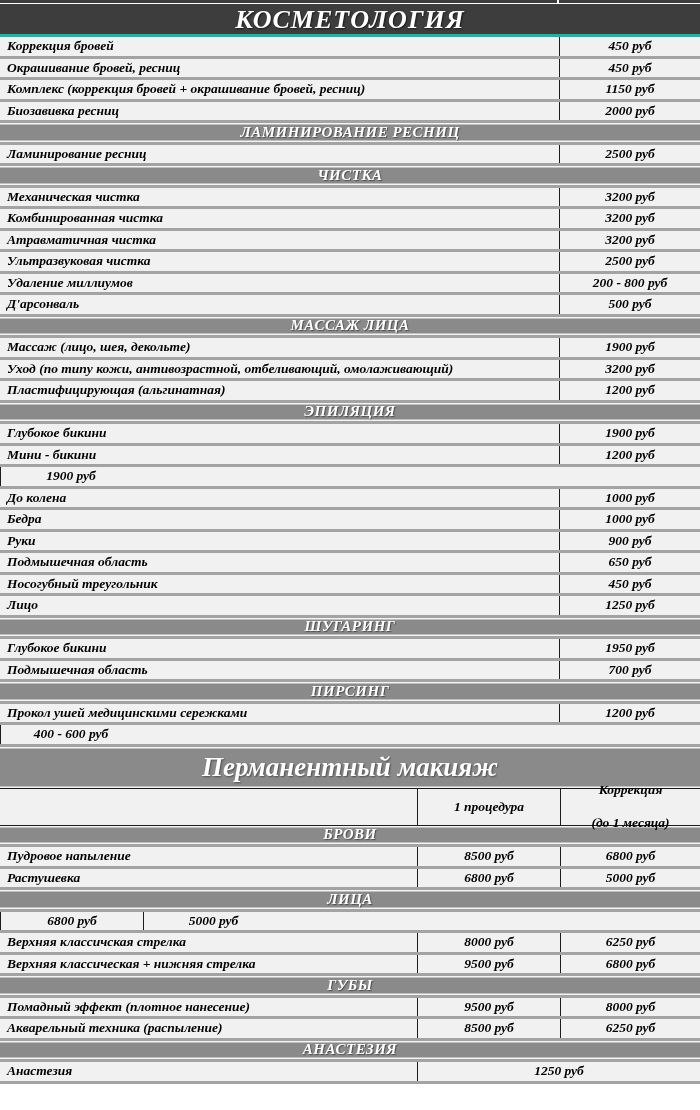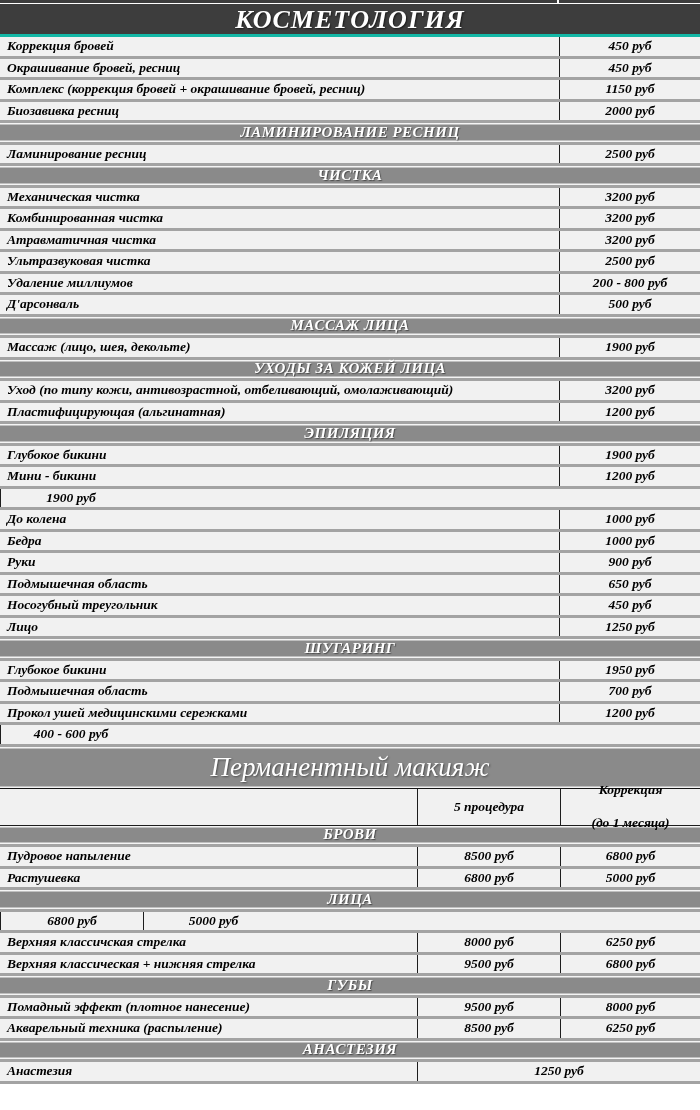--- a/index.html
+++ b/index.html
@@ -58,21 +58,21 @@
     color:#ffffff;
     justify-content:center; align-items:center;
     font-size:15px; letter-spacing:.5px;
     text-shadow:1px 1px 1px rgba(0,0,0,.45);
     box-shadow:inset 0 1.5px 0 rgba(255,255,255,.9), inset 0 -1.5px 0 rgba(255,255,255,.9);
   }
   .pm-title {
     height:42px;
     background:#8a8a8a;
     color:#ffffff;
-    font-style:italic; font-weight:normal;
+    font-style:italic; font-weight:bold;
     font-size:27px;
     text-align:center; line-height:41px;
     text-shadow:1px 1px 2px rgba(0,0,0,.45);
     border-bottom:1px solid #141414;
     box-shadow:inset 0 1.5px 0 rgba(255,255,255,.9), inset 0 -1.5px 0 rgba(255,255,255,.9);
   }
   .col-header {
     display:flex; align-items:stretch;
     height:37px;
     background:#f1f1f1;
@@ -140,21 +140,20 @@
       </div>
       <div class="row item">
         <div class="cell name">Д'арсонваль</div>
         <div class="cell price">500 руб</div>
       </div>
       <div class="row section">МАССАЖ ЛИЦА</div>
       <div class="row item">
         <div class="cell name">Массаж (лицо, шея, декольте)</div>
         <div class="cell price">1900 руб</div>
       </div>
-      <div class="row section">УХОДЫ ЗА КОЖЕЙ ЛИЦА</div>
       <div class="row item">
         <div class="cell name">Уход (по типу кожи, антивозрастной, отбеливающий, омолаживающий)</div>
         <div class="cell price">3200 руб</div>
       </div>
       <div class="row item">
         <div class="cell name">Пластифицирующая (альгинатная)</div>
         <div class="cell price">1200 руб</div>
       </div>
       <div class="row section">ЭПИЛЯЦИЯ</div>
       <div class="row item">
@@ -194,35 +193,36 @@
       </div>
       <div class="row section">ШУГАРИНГ</div>
       <div class="row item">
         <div class="cell name">Глубокое бикини</div>
         <div class="cell price">1950 руб</div>
       </div>
       <div class="row item">
         <div class="cell name">Подмышечная область</div>
         <div class="cell price">700 руб</div>
       </div>
+      <div class="row section">ПИРСИНГ</div>
       <div class="row item">
         <div class="cell name">Прокол ушей медицинскими сережками</div>
         <div class="cell price">1200 руб</div>
       </div>
       <div class="row item">
         <div class="cell price">400 - 600 руб</div>
       </div>
     </div>
 
   <div class="pm-title">Перманентный макияж</div>
 
   <div class="col-header t2">
     <div class="ch ch-name"></div>
     <div class="ch ch-c1">
-      <span>5 процедура</span>
+      <span>1 процедура</span>
     </div>
     <div class="ch ch-c2">
       <span>Коррекция</span>
       <span>(до 1 месяца)</span>
     </div>
   </div>
 
   <div id="table2" class="t2">
       <div class="row section">БРОВИ</div>
       <div class="row item">

